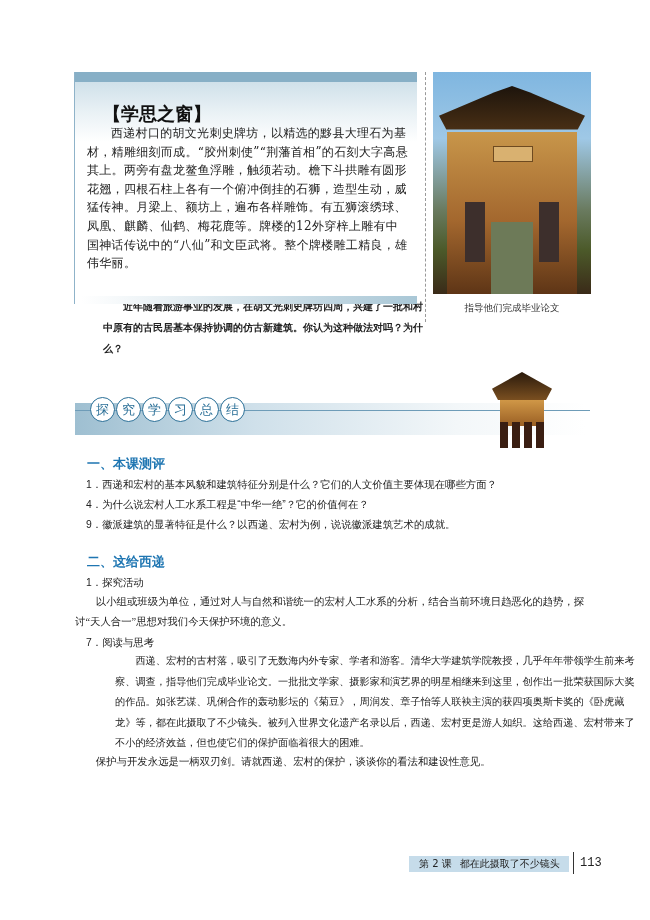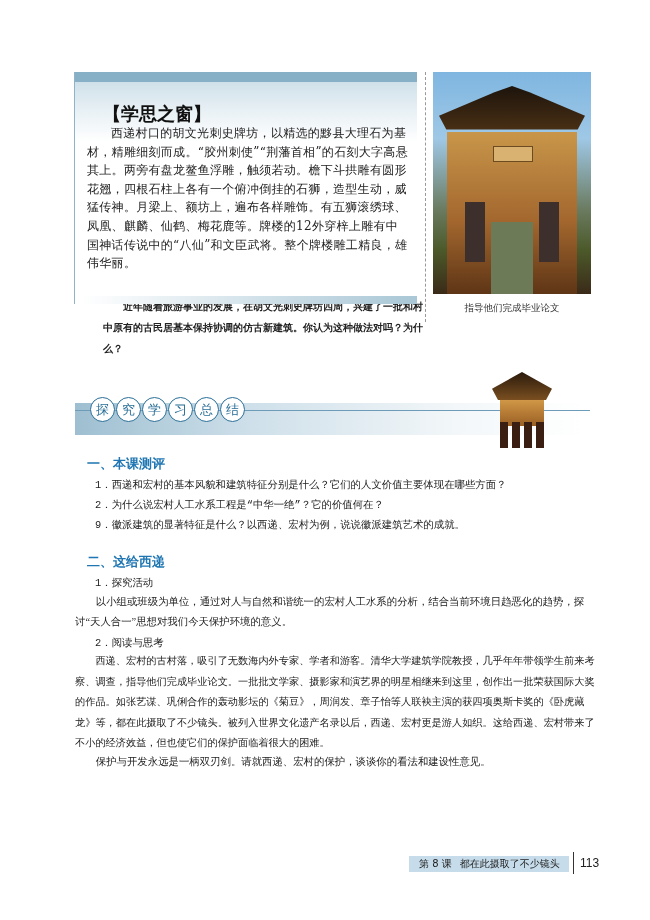--- a/index.html
+++ b/index.html
@@ -88,38 +88,38 @@
       position:absolute; left:8px; top:26px; width:44px; height:30px; background:linear-gradient(#d8a04c,#9a5f24);
     }
     .banner-icon .leg { position:absolute; top:52px; width:8px; height:26px; background:#3a1e12; }
 
     
     .sec-head {
       position:absolute; left:75px; font-family:"DejaVu Sans","Liberation Sans",sans-serif;
       font-size:13px; font-weight:bold; color:#1f76b2;margin-left:12px;
     }
     .item {
-      position:absolute; left:95px; width:500px; font-family:Liberation Mono, monospace;
+      position:absolute; left:86px; width:500px; font-family:Liberation Sans, sans-serif;
       font-size:10.4px; color:#222; white-space:nowrap;
     }
     .para {
       position:absolute; left:75px; width:520px; margin:0; font-size:10.4px; line-height:19.5px;
       text-indent:2em; color:#222; font-family:Liberation Serif, serif;
     }
-    .para.serif { font-family:"DejaVu Serif","Liberation Serif",serif; font-size:10.2px; line-height:20.5px; }
+    .para.serif { font-family:"DejaVu Serif","Liberation Serif",serif; font-size:10.2px; line-height:20.5px;margin-left:40px; }
 
     
     .footer-bar {
       position:absolute; left:409px; top:856px; width:160px; height:16px; background:#c6dcea;
       font-family:"DejaVu Sans","Liberation Sans",sans-serif; font-size:10px; color:#222;
       display:flex; align-items:center; padding-left:10px; box-sizing:border-box; gap:8px;
     }
     .footer-sep { position:absolute; left:573px; top:852px; width:1px; height:22px; background:#333; }
     .page-num {
-      position:absolute; left:580px; top:856px; font-family:Liberation Sans, sans-serif;
+      position:absolute; left:580px; top:856px; font-family:Liberation Mono, monospace;
       font-size:12px; color:#222;
     }
   </style>
 </head>
 <body>
 
 <div class="study-box">
   <div class="topbar"></div>
   <div class="study-title">【学思之窗】</div>
   <p class="study-text">西递村口的胡文光刺史牌坊，以精选的黟县大理石为基材，精雕细刻而成。“胶州刺使”“荆藩首相”的石刻大字高悬其上。两旁有盘龙鳌鱼浮雕，触须若动。檐下斗拱雕有圆形花翘，四根石柱上各有一个俯冲倒挂的石狮，造型生动，威猛传神。月梁上、额坊上，遍布各样雕饰。有五狮滚绣球、凤凰、麒麟、仙鹤、梅花鹿等。牌楼的12外穿梓上雕有中国神话传说中的“八仙”和文臣武将。整个牌楼雕工精良，雄伟华丽。</p>
@@ -153,28 +153,28 @@
   <div class="body"></div>
   <div class="roof"></div>
   <div class="leg" style="left:8px"></div>
   <div class="leg" style="left:20px"></div>
   <div class="leg" style="left:32px"></div>
   <div class="leg" style="left:44px"></div>
 </div>
 
 <div class="sec-head" style="top:455px">一、本课测评</div>
 <div class="item" style="top:478px">1．西递和宏村的基本风貌和建筑特征分别是什么？它们的人文价值主要体现在哪些方面？</div>
-<div class="item" style="top:498px">2．为什么说宏村人工水系工程是“中华一绝”？它的价值何在？</div>
+<div class="item" style="top:498px">4．为什么说宏村人工水系工程是“中华一绝”？它的价值何在？</div>
 <div class="item" style="top:518px">9．徽派建筑的显著特征是什么？以西递、宏村为例，说说徽派建筑艺术的成就。</div>
 
 <div class="sec-head" style="top:553px">二、这给西递</div>
 <div class="item" style="top:576px">1．探究活动</div>
 <p class="para" style="top:592px">以小组或班级为单位，通过对人与自然和谐统一的宏村人工水系的分析，结合当前环境日趋恶化的趋势，探讨“天人合一”思想对我们今天保护环境的意义。</p>
-<div class="item" style="top:636px">2．阅读与思考</div>
+<div class="item" style="top:636px">7．阅读与思考</div>
 <p class="para serif" style="top:651px">西递、宏村的古村落，吸引了无数海内外专家、学者和游客。清华大学建筑学院教授，几乎年年带领学生前来考察、调查，指导他们完成毕业论文。一批批文学家、摄影家和演艺界的明星相继来到这里，创作出一批荣获国际大奖的作品。如张艺谋、巩俐合作的轰动影坛的《菊豆》，周润发、章子怡等人联袂主演的获四项奥斯卡奖的《卧虎藏龙》等，都在此摄取了不少镜头。被列入世界文化遗产名录以后，西递、宏村更是游人如织。这给西递、宏村带来了不小的经济效益，但也使它们的保护面临着很大的困难。</p>
 <p class="para" style="top:752px">保护与开发永远是一柄双刃剑。请就西递、宏村的保护，谈谈你的看法和建设性意见。</p>
 
 <div class="footer-bar">
-  <span>第 8 课</span>
+  <span>第 2 课</span>
   <span>都在此摄取了不少镜头</span>
 </div>
 <div class="footer-sep"></div>
 <div class="page-num">113</div>
 
 </body></html>

